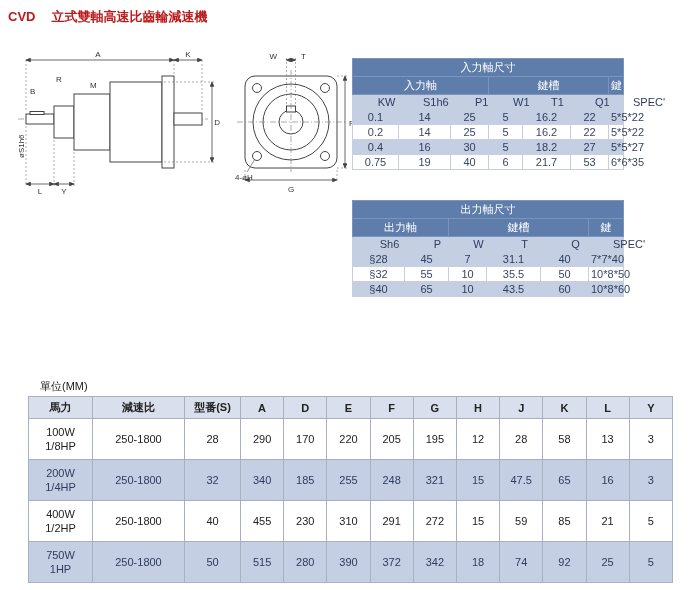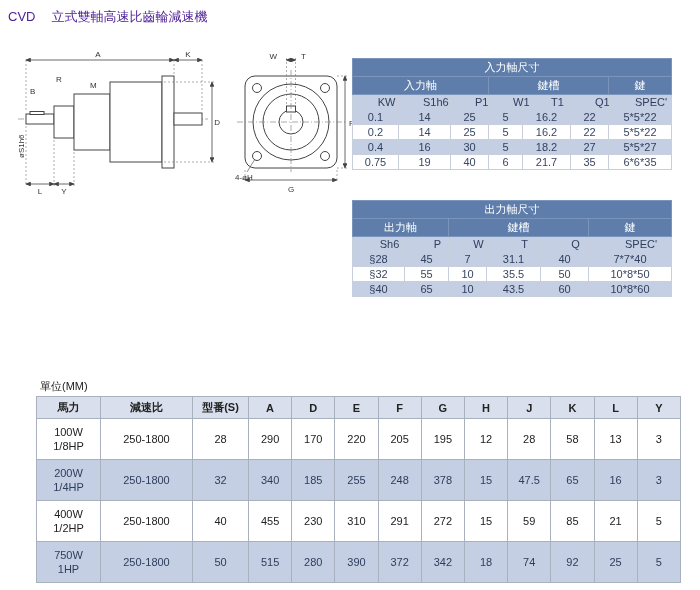--- a/index.html
+++ b/index.html
@@ -3,41 +3,41 @@
 <meta charset="utf-8">
 <style>
   * { margin:0; padding:0; box-sizing:border-box; }
   html,body { background:#fff; }
   body {
     width:700px; height:590px; position:relative;
     font-family:"Liberation Sans", sans-serif; color:#222;
   }
   .canvas { position:relative; width:700px; height:590px; background:#fff; overflow:hidden; }
 
-  .title-row { position:absolute; left:8px; top:8px; font-size:13px; font-weight:normal; color:#4c1d95; }
+  .title-row { position:absolute; left:8px; top:8px; font-size:13px; font-weight:bold; color:#b91c1c; }
   .title-row .code { margin-right:16px; }
 
   .drawings { position:absolute; left:16px; top:48px; display:flex; gap:12px; align-items:flex-start; }
   .drawings svg { display:block; }
   .drawings text { font-family:"Liberation Sans", sans-serif; font-size:8px; fill:#333; }
 
   .right-col { position:absolute; left:352px; top:58px; width:343px; }
 
-  table.dim { border-collapse:collapse; width:320px; table-layout:fixed; font-size:11px; }
+  table.dim { border-collapse:collapse; width:272px; table-layout:fixed; font-size:11px; }
   table.dim th, table.dim td { border:1px solid #c7cfdd; text-align:center; padding:1px 2px; height:15px; }
   table.dim .t-title th { background:#5e7dab; color:#fff; font-weight:normal; border-color:#7b94bb; }
   table.dim .t-group th { background:#5e7dab; color:#fff; font-weight:normal; border-color:#7b94bb; }
   table.dim .t-cols th { background:#c4cfe3; color:#2e3d5c; font-weight:normal;padding-left:24px; }
   table.dim tbody tr:nth-child(odd) td { background:#c4cfe3; color:#31405f; }
   table.dim tbody tr:nth-child(even) td { background:#fff; color:#3a4763; }
   #output-table { margin-top:30px; }
 
   .unit-label { position:absolute; left:40px; top:379px; font-size:11px; color:#222; }
 
-  table.spec { position:absolute; left:36px; top:396px; border-collapse:collapse; width:645px; table-layout:fixed; font-size:11px; }
+  table.spec { position:absolute; left:28px; top:396px; border-collapse:collapse; width:645px; table-layout:fixed; font-size:11px; }
   table.spec th, table.spec td { border:1px solid #a9b1bf; text-align:center; }
   table.spec thead th { background:#d9dfec; height:22px; font-weight:bold; color:#222; }
   table.spec tbody td { height:41px; background:#fff; color:#222; line-height:1.3; }
   table.spec tbody tr:nth-child(even) td { background:#c4cfe3; color:#2e3d5c; }
 </style>
 </head>
 <body>
 
 <div class="canvas">
 
@@ -199,21 +199,21 @@
             <td>18.2</td>
             <td>27</td>
             <td>5*5*27</td>
           </tr>
           <tr>
             <td>0.75</td>
             <td>19</td>
             <td>40</td>
             <td>6</td>
             <td>21.7</td>
-            <td>35</td>
+            <td>53</td>
             <td>6*6*35</td>
           </tr>
         </tbody>
     </table>
 
     <table class="dim" id="output-table">
       <colgroup>
         <col style="width:52px">
           <col style="width:44px">
           <col style="width:38px">
@@ -320,21 +320,21 @@
           <td>3</td>
         </tr>
         <tr>
           <td>200W<br>1/4HP</td>
           <td>250-1800</td>
           <td>32</td>
           <td>340</td>
           <td>185</td>
           <td>255</td>
           <td>248</td>
-          <td>378</td>
+          <td>321</td>
           <td>15</td>
           <td>47.5</td>
           <td>65</td>
           <td>16</td>
           <td>3</td>
         </tr>
         <tr>
           <td>400W<br>1/2HP</td>
           <td>250-1800</td>
           <td>40</td>

